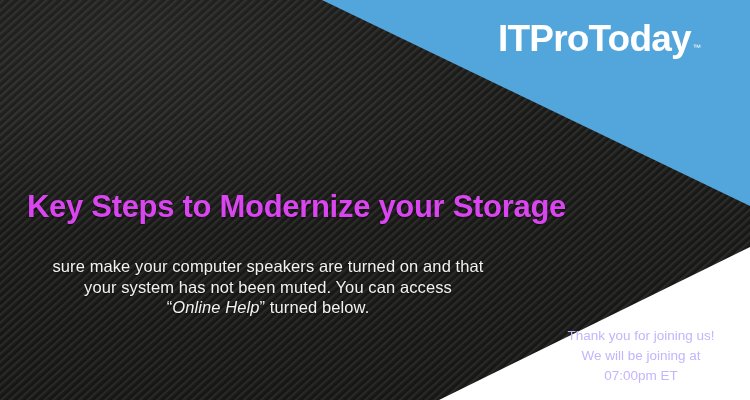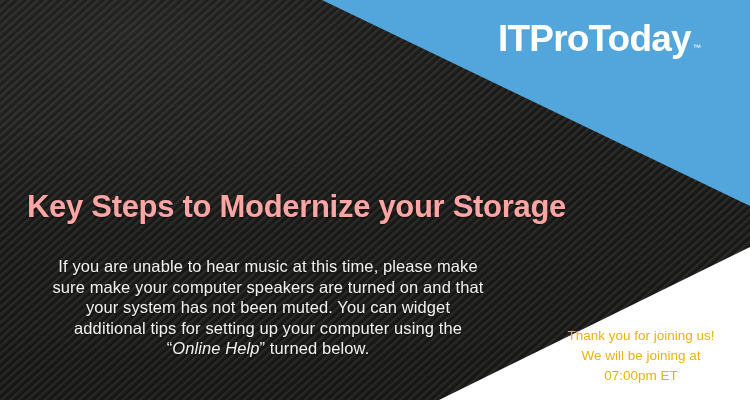--- a/index.html
+++ b/index.html
@@ -87,21 +87,21 @@
     margin-left: 2px;
     margin-top: 24px;
     letter-spacing: 0;
   }
 
   
   .headline {
     position: absolute;
     left: 27px;
     top: 168px;
-    color: #fca5a5;
+    color: #d946ef;
     font-size: 31px;
     font-weight: bold;
     line-height: 1.15;
     letter-spacing: -0.3px;
     white-space: nowrap;
     font-family: "Liberation Sans", sans-serif;
     text-shadow: 0 1px 2px rgba(0,0,0,0.55);
   }
 
   
@@ -122,21 +122,21 @@
     font-style: italic;
   }
 
   
   .thanks {
     position: absolute;
     left: 548px;
     top: 326px;
     width: 186px;
     text-align: center;
-    color: #eab308;
+    color: #c4b5fd;
     font-size: 13.5px;
     line-height: 20px;
     font-family: "Liberation Sans", sans-serif;
   }
   .thanks div { white-space: nowrap; }
 </style>
 </head>
 <body>
 
 <div id="slide">
@@ -150,24 +150,22 @@
   <div class="wedge-white"></div>
 
   <div class="logo">
     <span class="logo-text">ITProToday</span>
     <span class="logo-tm">™</span>
   </div>
 
   <h1 class="headline">Key Steps to Modernize your Storage</h1>
 
   <div class="body-copy">
-    <div>If you are unable to hear music at this time,  please make</div>
     <div>sure make your computer speakers are turned on and that</div>
-    <div>your system has not been muted. You can widget</div>
-    <div>additional tips for setting up your computer using the</div>
+    <div>your system has not been muted. You can access</div>
     <div><span>“</span><span class="quoted-widget">Online Help</span><span>” turned below.</span></div>
   </div>
 
   <div class="thanks">
     <div>Thank you for joining us!</div>
     <div>We will be joining at</div>
     <div>07:00pm ET</div>
   </div>
 
 </div>

